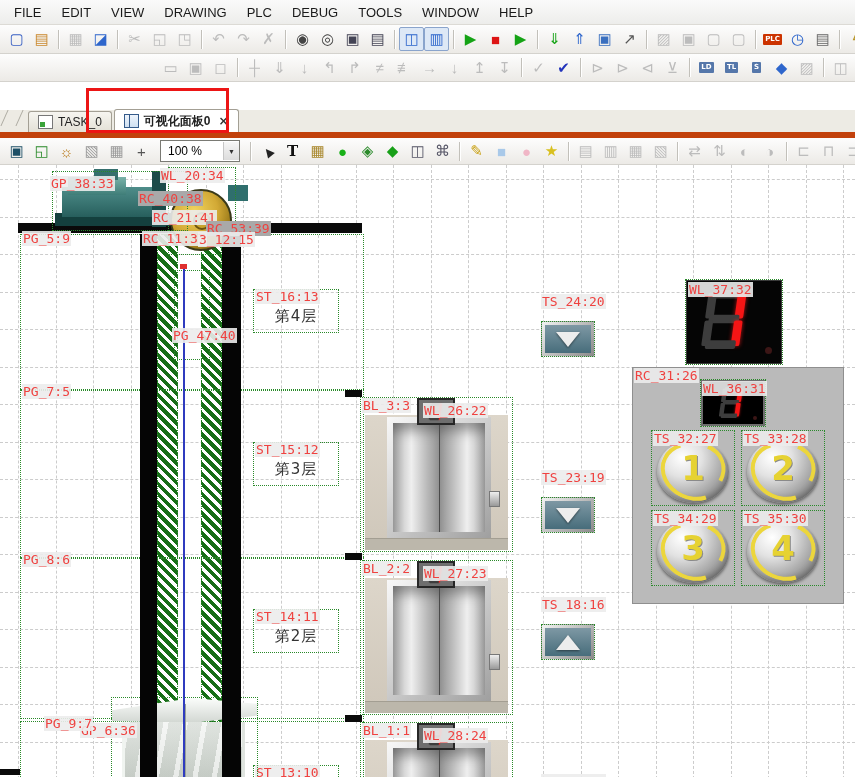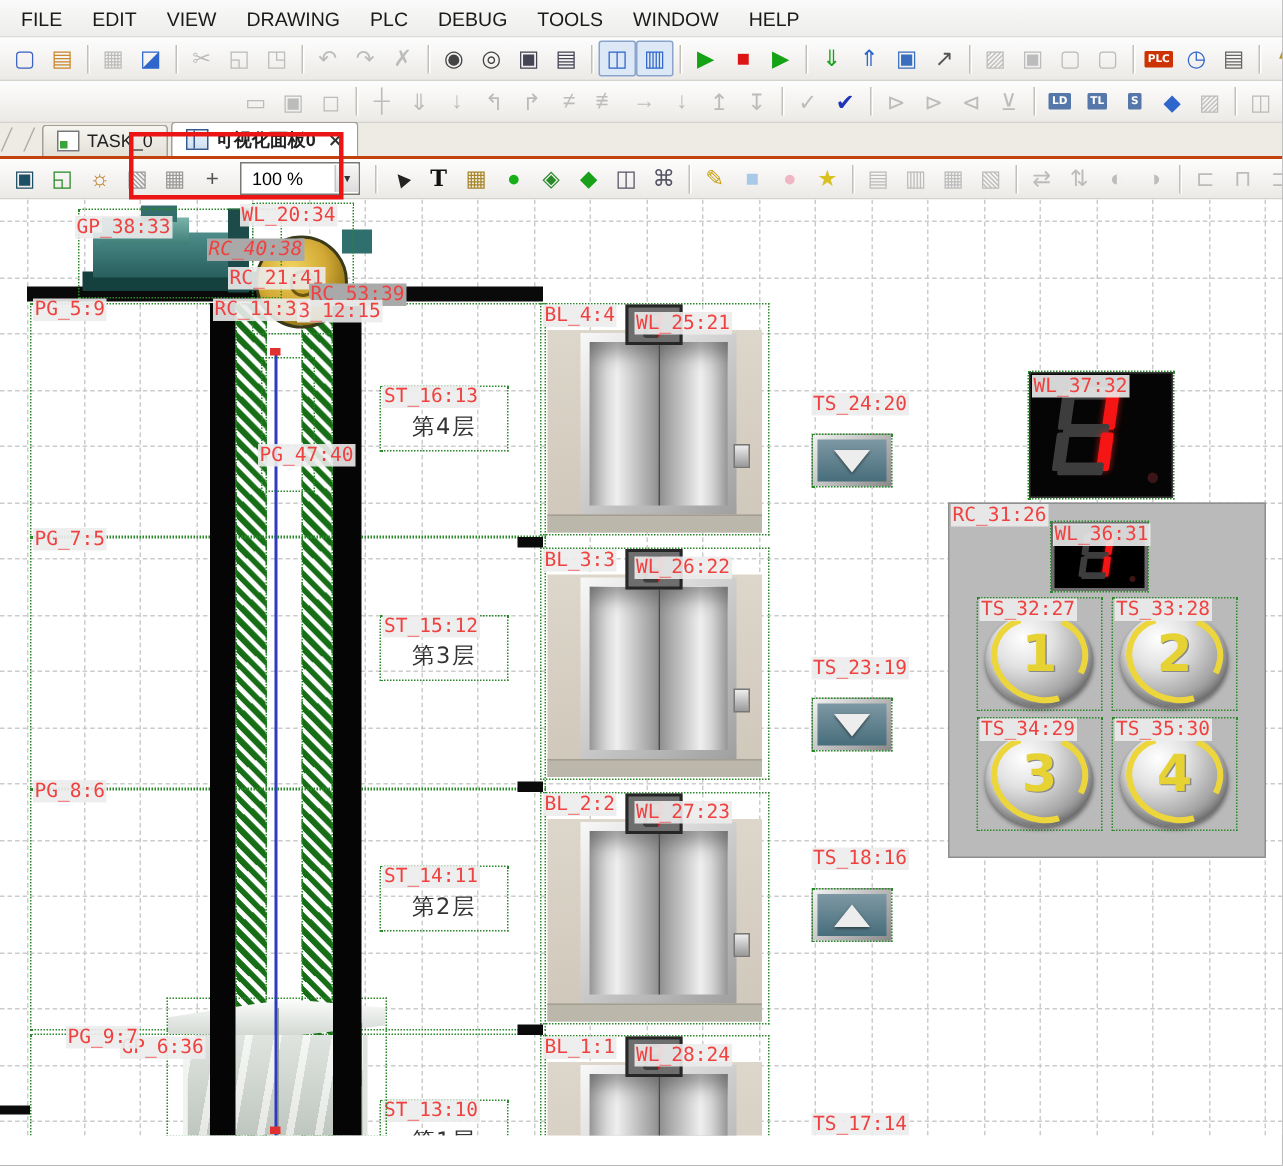--- a/index.html
+++ b/index.html
@@ -21,21 +21,21 @@
     display:flex;align-items:center;padding:0 4px;overflow:hidden;white-space:nowrap;}
   .tb1{height:28px;} .tb2{height:27px;padding-left:158px;} .tb3{height:26px;}
   .tbsep{display:inline-block;width:1px;height:19px;background:#c2c0ba;box-shadow:1px 0 0 #fff;margin:0 4px;flex:none;}
   .tbi{display:inline-flex;width:23px;height:22px;align-items:center;justify-content:center;
     font-size:15px;flex:none;border:1px solid transparent;border-radius:2px;cursor:default;}
   .tbi.dis{color:#bcbcbc !important;}
   .tbi.pressed{border:1px solid #8aa4cc;background:#dde8f6;}
   .tbi .ticn-text{font:bold 7px "DejaVu Sans",sans-serif;color:#fff;padding:2px 2px;border-radius:1px;line-height:7px;}
   .tbi .ticn-plain{font:bold 15px "DejaVu Serif",serif;color:#111;}
   
-  .tabrow{height:22px;background:#edebe4;border-bottom:2px solid #c2410c;display:flex;align-items:center;padding-left:4px;}
+  .tabrow{height:22px;background:#edebe4;border-bottom:6px solid #c2410c;display:flex;align-items:flex-start;padding-left:4px;margin-top:28px;}
   .tab-deco{width:14px;height:16px;border-right:1px solid #adaba2;border-left:1px solid #adaba2;transform:skewX(-24deg);margin-right:8px;}
   .tabs{display:flex;align-items:flex-end;height:100%;}
   .tab{height:20px;display:flex;align-items:center;gap:5px;padding:0 9px;margin-right:2px;
     font-size:12px;color:#222;background:linear-gradient(#f6f5f0,#e3e0d6);
     border:1px solid #a39f94;border-bottom:none;border-radius:3px 3px 0 0;cursor:default;}
   .tab.active{background:#fff;height:22px;font-weight:bold;}
   .ticon{width:13px;height:12px;border:1px solid #777;background:#fff;position:relative;flex:none;}
   .ticon.t-task i{position:absolute;left:1px;bottom:1px;width:5px;height:5px;background:#3aa33a;display:block;}
   .ticon.t-panel{background:linear-gradient(#eef4fc,#cfe0f2);border-color:#345a8a;}
   .ticon.t-panel i{position:absolute;left:4px;top:0;bottom:0;width:1px;background:#345a8a;display:block;}
@@ -441,21 +441,21 @@
             <div class="rarc a1"></div>
             <div class="rarc a2"></div>
             <span class="rnum">4</span>
           </div>
         </div>
       </div>
     <span class="lbl" style="left:634px;top:203px">RC_31:26</span>
     <span class="lbl" style="left:702px;top:216px">WL_36:31</span>
   <span class="lbl" style="left: 50px; top: 11px;">GP_38:33</span>
       <span class="lbl" style="left: 160px; top: 3px;">WL_20:34</span>
-      <span class="lbl gray" style="left: 138px; top: 26px; font-style: italic;">RC_40:38</span>
+      <span class="lbl gray" style="left: 138px; top: 26px;">RC_40:38</span>
       <span class="lbl" style="left: 152px; top: 45px;">RC_21:41</span>
       <span class="lbl gray" style="left: 206px; top: 56px;">RC_53:39</span>
       <span class="lbl" style="left: 142px; top: 66px;">RC_11:37</span>
       <span class="lbl" style="left: 198px; top: 67px;">3_12:15</span>
       <div class="dotz" style="left: 20px; top: 69px; width: 342px; height: 155px;"></div>
       <span class="lbl" style="left: 22px; top: 66px;">PG_5:9</span>
       <div class="dotz" style="left: 20px; top: 224px; width: 342px; height: 168px;"></div>
       <span class="lbl" style="left: 22px; top: 219px;">PG_7:5</span>
       <div class="dotz" style="left: 20px; top: 392px; width: 342px; height: 160px;"></div>
       <span class="lbl" style="left: 22px; top: 387px;">PG_8:6</span>
@@ -469,45 +469,20 @@
         <span class="lbl" style="left: 1px; top: -1px;">ST_15:12</span>
         <span class="st-floor">第3层</span>
       </div>
       <div class="st-box" style="left: 253px; top: 444px;">
         <span class="lbl" style="left: 1px; top: -1px;">ST_14:11</span>
         <span class="st-floor">第2层</span>
       </div>
       <div class="st-box" style="left: 253px; top: 600px;">
         <span class="lbl" style="left: 1px; top: -1px;">ST_13:10</span>
         <span class="st-floor">第1层</span>
-      </div>
-      <div class="door-unit" style="top: 69px;">
-        <div class="door-img">
-          <div class="dframe">
-            <div class="dleaves">
-              <div class="leaf"></div>
-              <div class="leaf r"></div>
-            </div>
-          </div>
-          <div class="dfloor"></div>
-          <div class="dcall"></div>
-        </div>
-        <div class="wl-box">
-          <div class="seg7" style="left: 12px; top: 3px; width: 40px; height: 62px; transform: skewX(-8deg) scale(0.28);">
-            <div class="seg" style="left: 4px; top: 0px; width: 32px; height: 9px;"></div>
-            <div class="seg" style="left: 0px; top: 3px; width: 9px; height: 27px;"></div>
-            <div class="seg lit" style="left: 31px; top: 3px; width: 9px; height: 27px;"></div>
-            <div class="seg" style="left: 4px; top: 26px; width: 32px; height: 9px;"></div>
-            <div class="seg" style="left: 0px; top: 32px; width: 9px; height: 27px;"></div>
-            <div class="seg lit" style="left: 31px; top: 32px; width: 9px; height: 27px;"></div>
-            <div class="seg" style="left: 4px; top: 53px; width: 32px; height: 9px;"></div>
-          </div>
-        </div>
-        <span class="lbl" style="left: 1px; top: 0px;">BL_4:4</span>
-        <span class="lbl" style="left: 62px; top: 5px; z-index: 41;">WL_25:21</span>
       </div>
       <div class="door-unit" style="top: 232px;">
         <div class="door-img">
           <div class="dframe">
             <div class="dleaves">
               <div class="leaf"></div>
               <div class="leaf r"></div>
             </div>
           </div>
           <div class="dfloor"></div>

